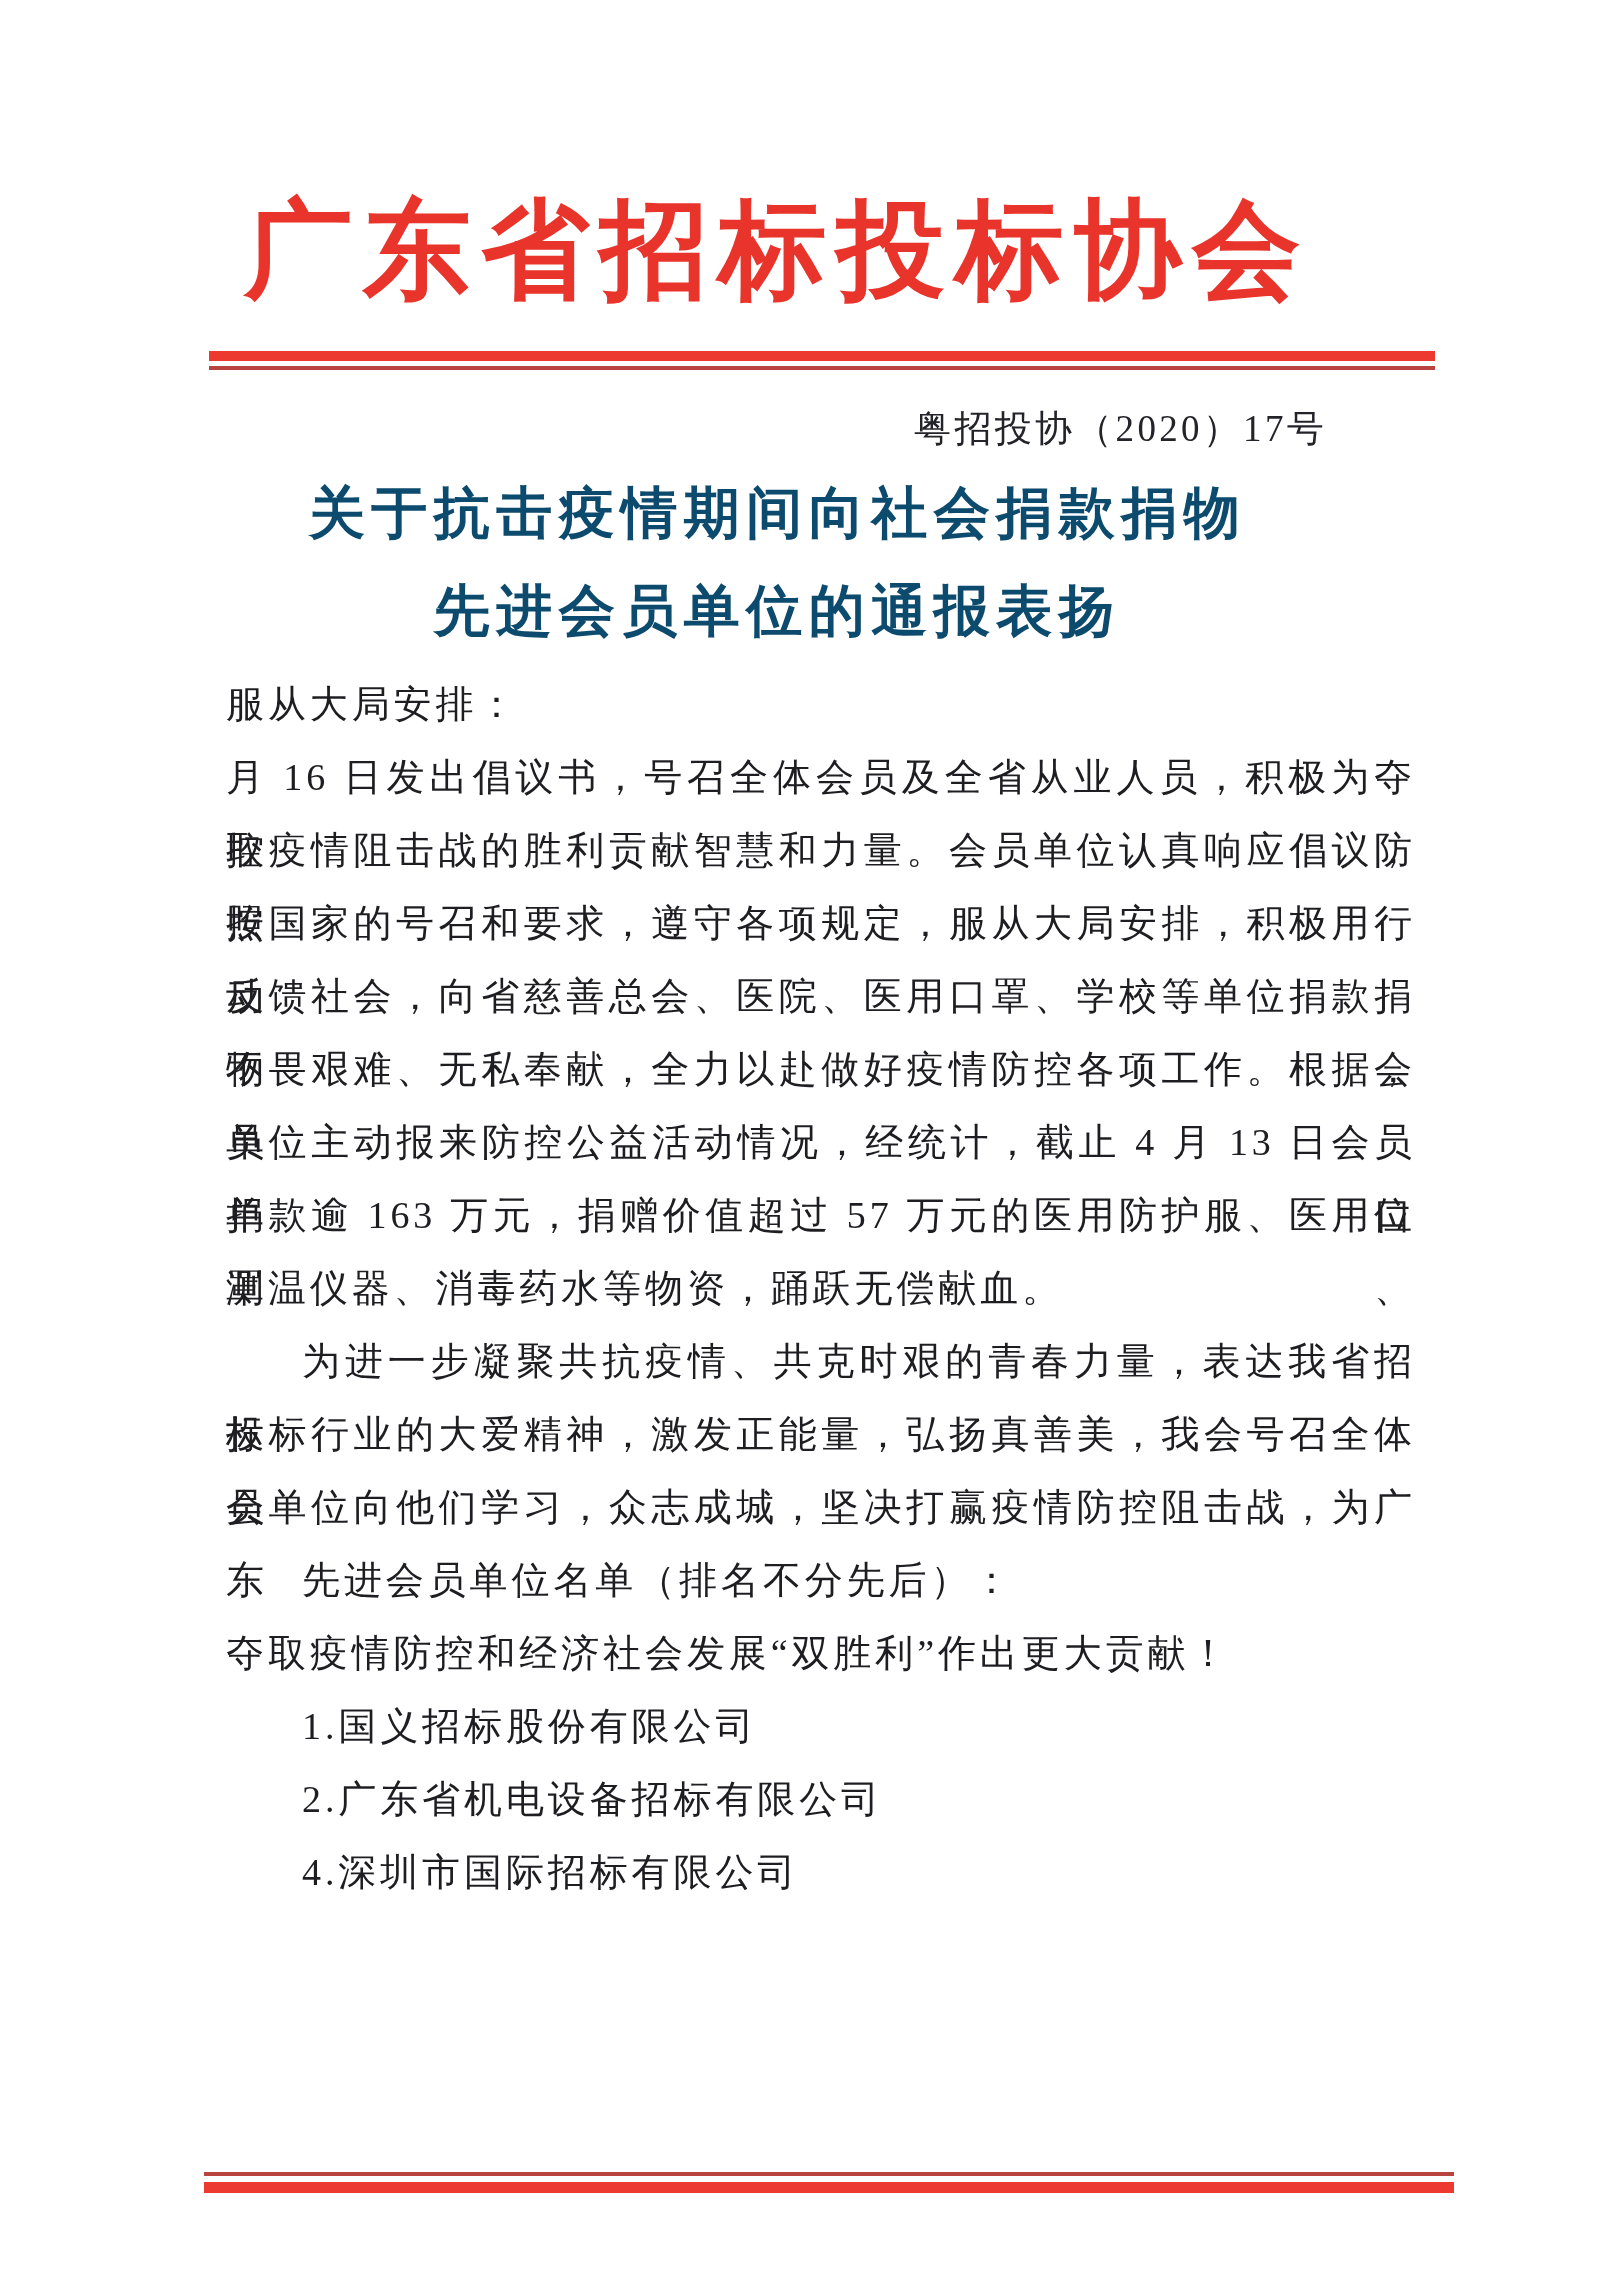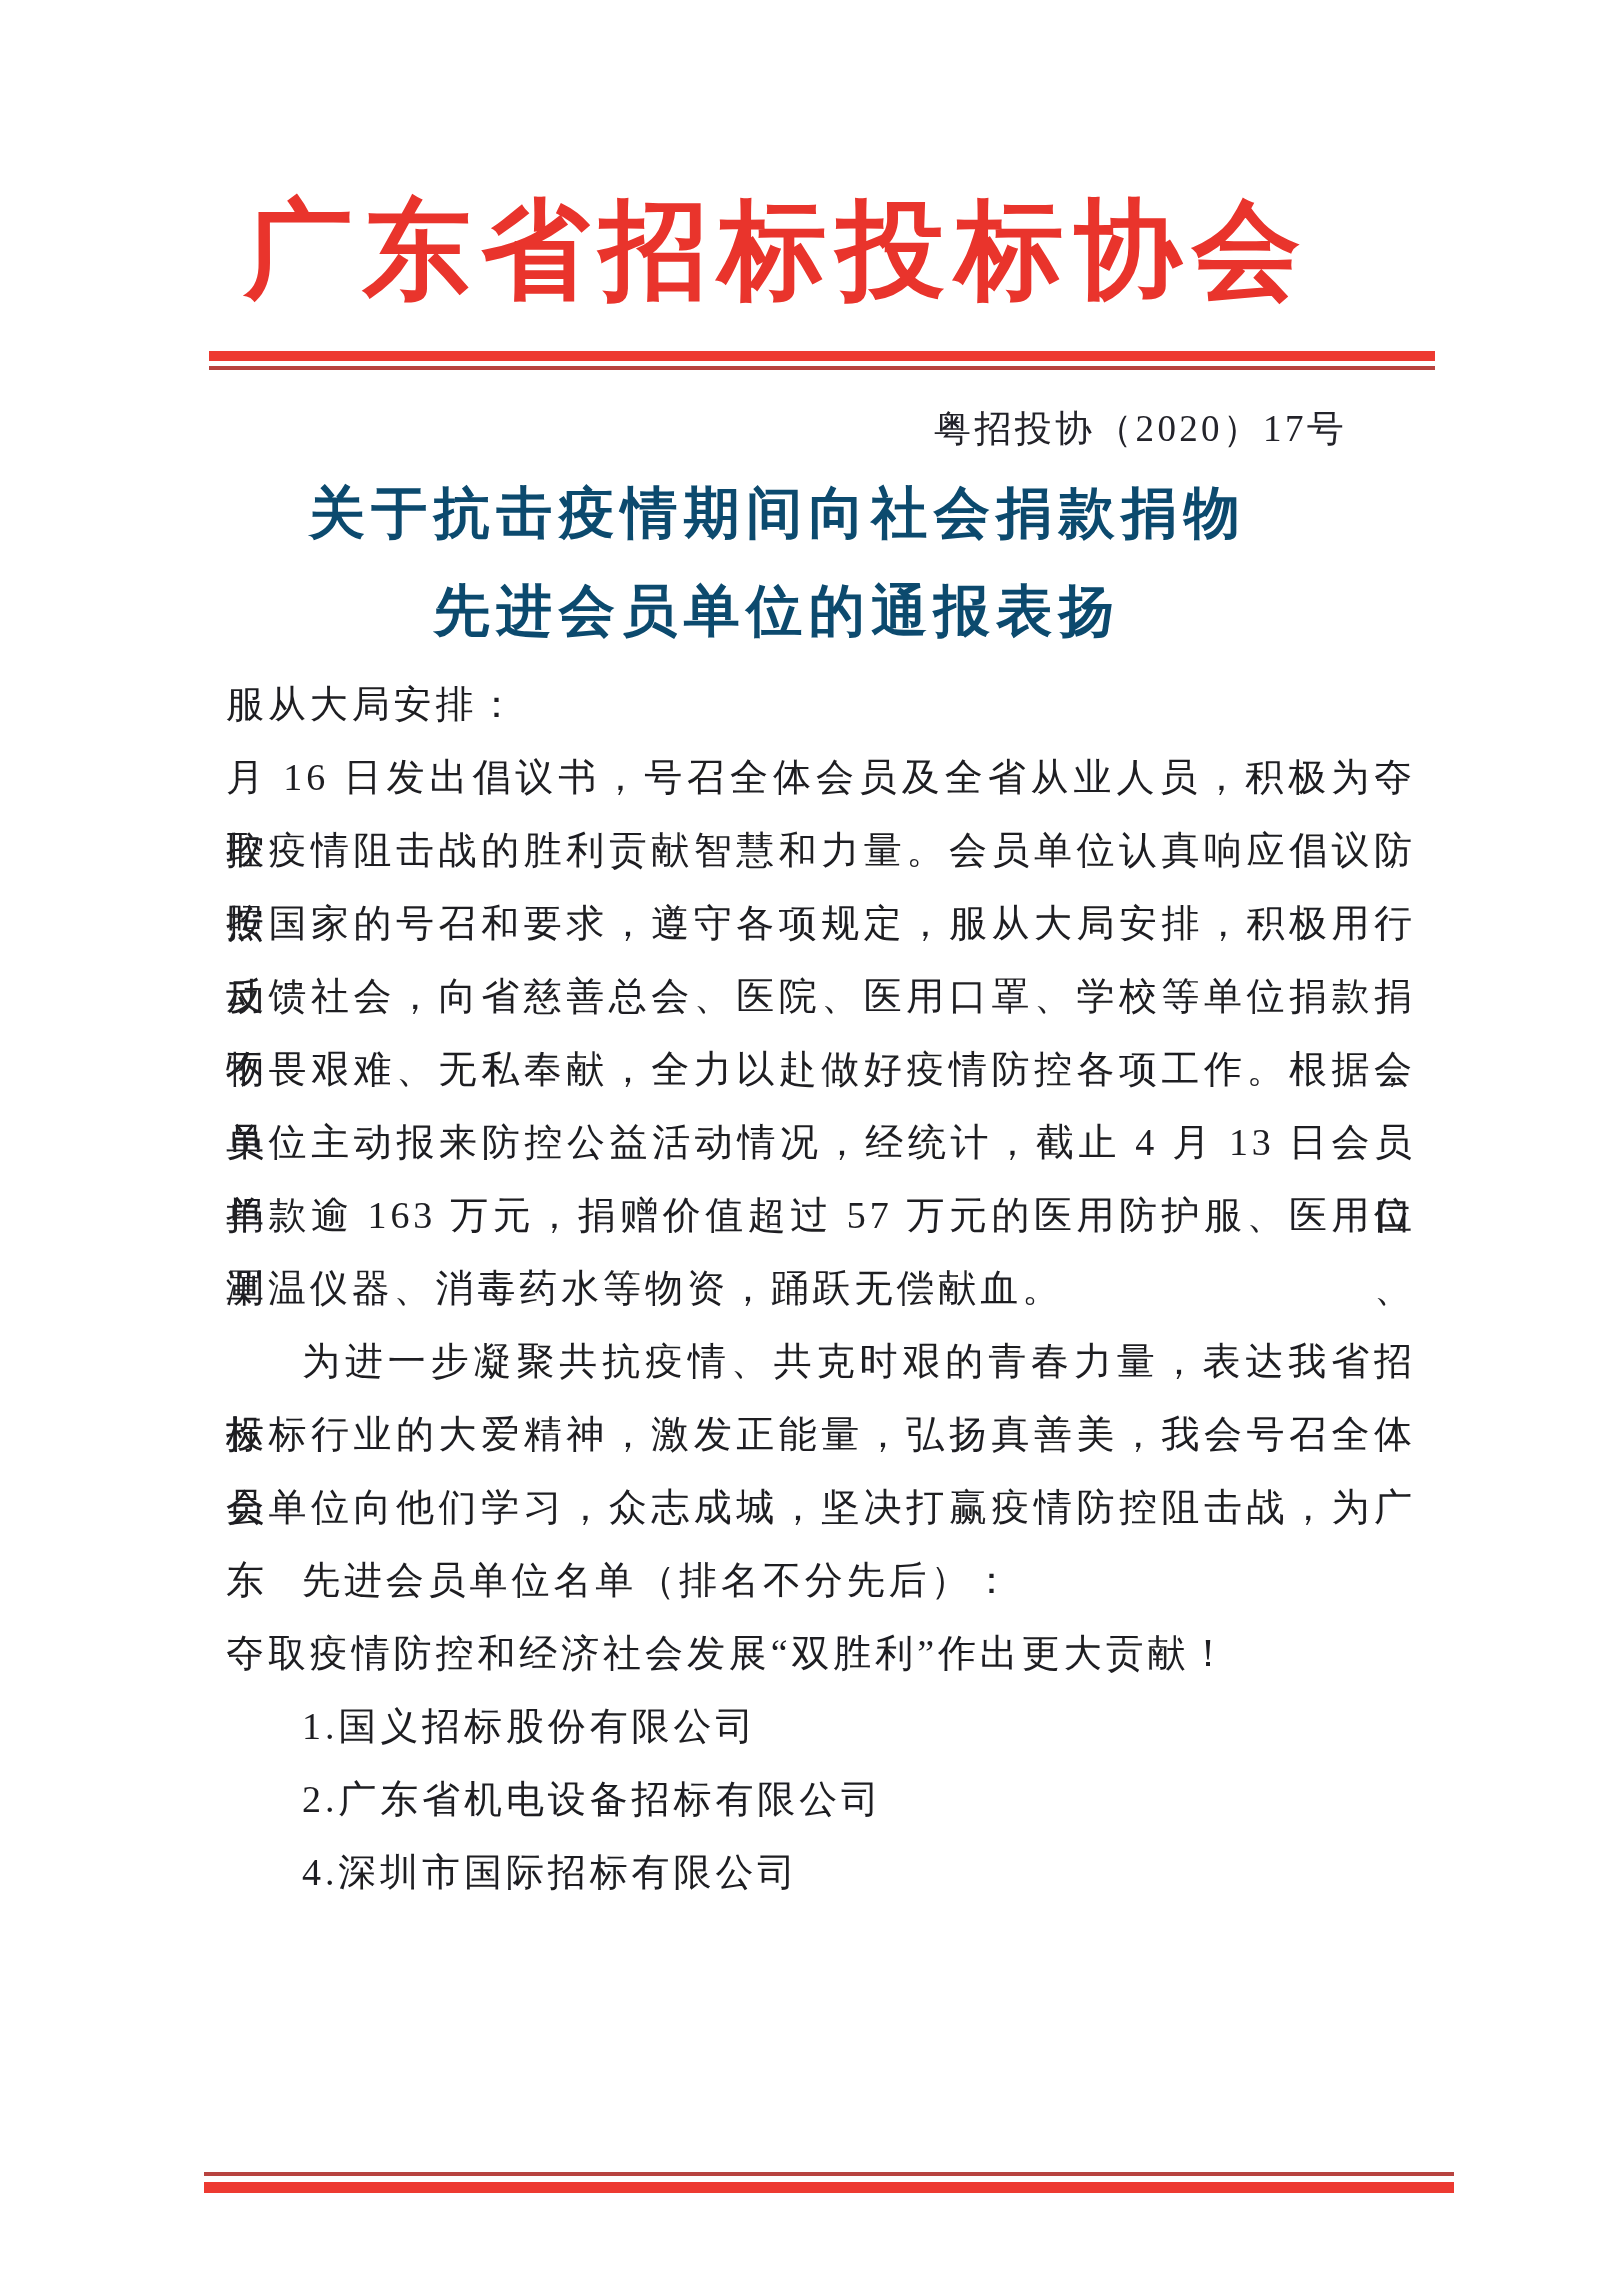--- a/index.html
+++ b/index.html
@@ -27,21 +27,21 @@
     letter-spacing:10.5px;
     white-space:nowrap;
   }
   .rule{position:absolute;}
   .rule-top-thick{left:209px;top:351px;width:1226px;height:9.8px;background:var(--rule-thick);}
   .rule-top-thin{left:209px;top:366px;width:1226px;height:3.9px;background:var(--rule-thin);}
   .rule-bottom-thin{left:204px;top:2172px;width:1250px;height:3.9px;background:var(--rule-thin);}
   .rule-bottom-thick{left:204px;top:2182px;width:1250px;height:10.5px;background:var(--rule-thick);}
   .doc-number{
     position:absolute;
-    top:404px;right:208px;
+    top:404px;right:228px;
     font-size:37px;
     letter-spacing:3.3px;
     color:#23232a;
     white-space:nowrap;
   }
   .doc-title{
     position:absolute;
     top:464px;left:0;width:100%;
     text-align:center;
     font-size:56px;

